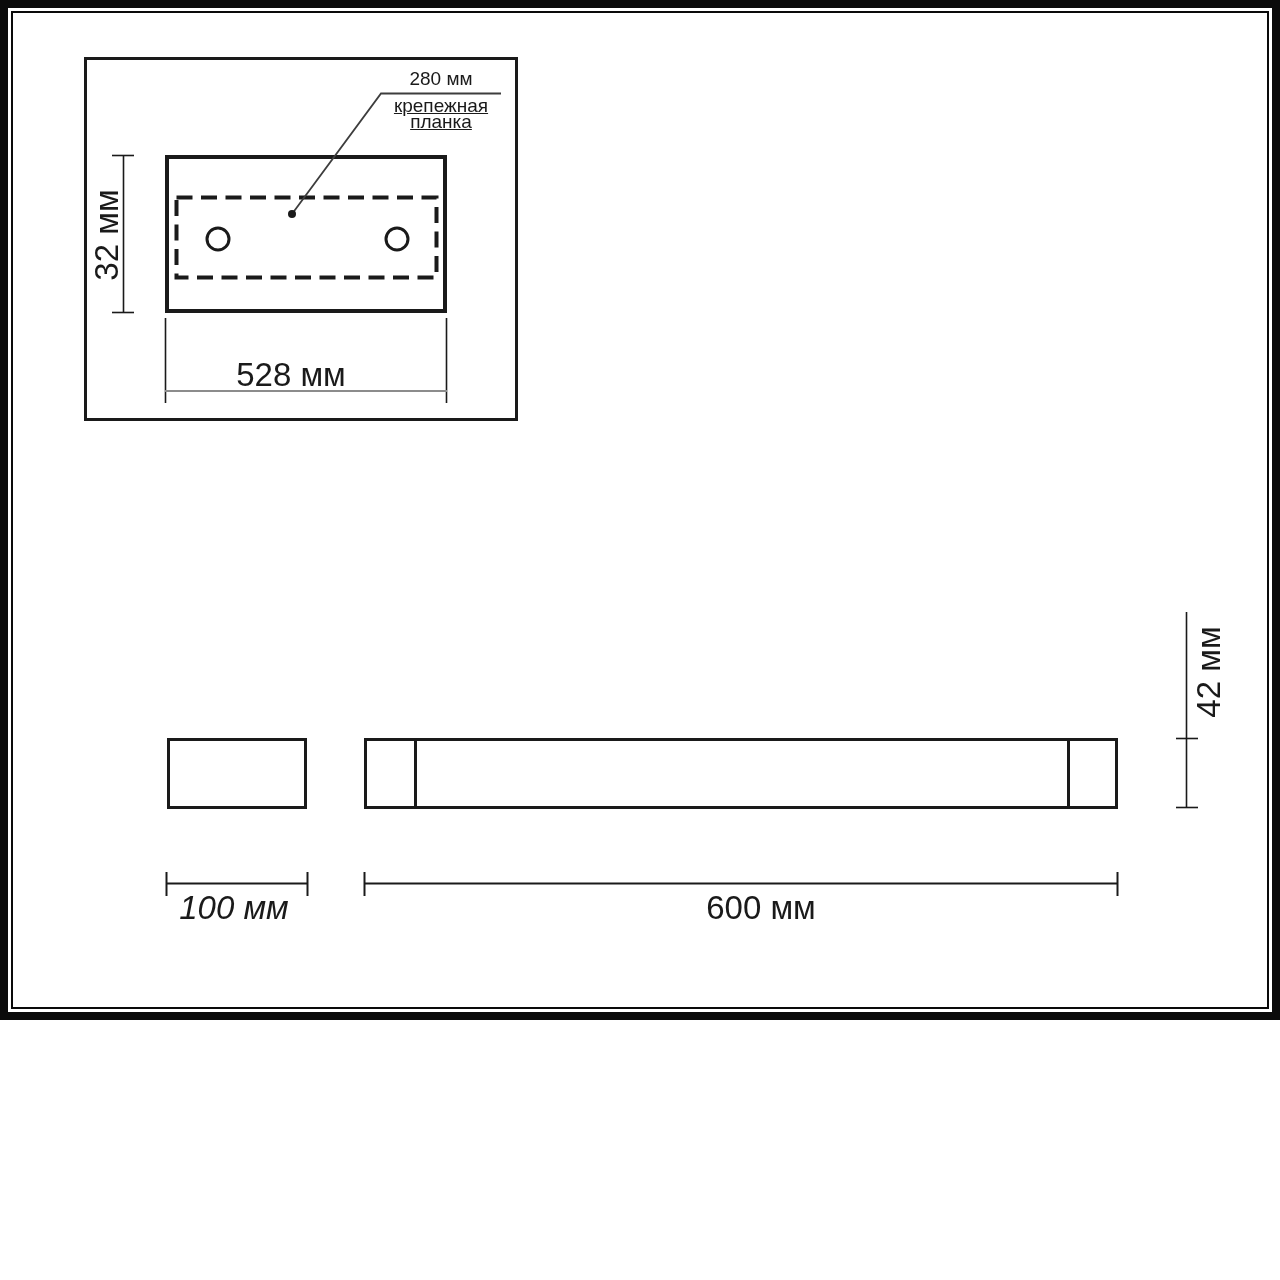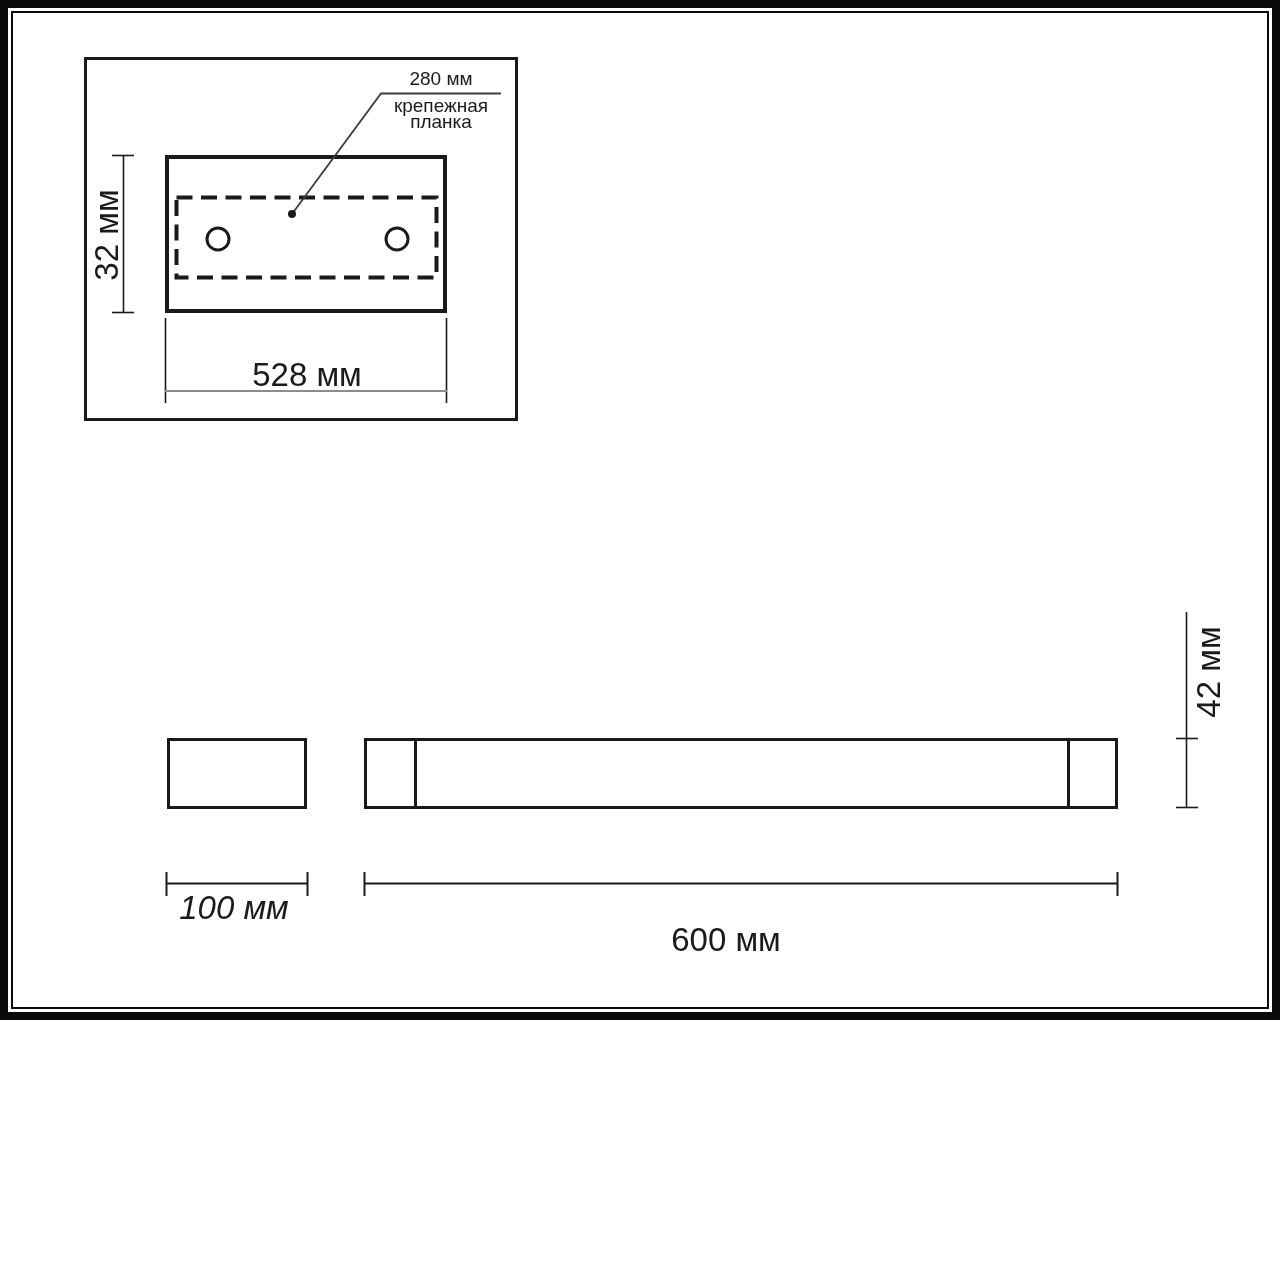--- a/index.html
+++ b/index.html
@@ -41,42 +41,42 @@
     left: 441px; top: 68px;
     transform: translateX(-50%);
     line-height: 22px;
   }
   .label-bracket {
     left: 441px; top: 98px;
     transform: translateX(-50%);
     line-height: 15.5px;
     text-align: center;
     white-space: pre-line;
+    text-decoration: underline;
   }
   .label-32 {
     left: 106px; top: 235px;
     transform: translate(-50%,-50%) rotate(-90deg);
   }
   .label-528 {
-    left: 307px; top: 358px;
+    left: 291px; top: 358px;
     transform: translateX(-50%);
   }
   .label-42 {
     left: 1208px; top: 672px;
     transform: translate(-50%,-50%) rotate(-90deg);
   }
   .label-100 {
     left: 234px; top: 891px;
     transform: translateX(-50%);
     font-style: italic;
   }
   .label-600 {
-    left: 726px; top: 891px;
+    left: 761px; top: 891px;
     transform: translateX(-50%);
-    margin-top: 32px;
   }
 </style>
 </head>
 <body>
 
 <div class="stage">
 
   <div class="frame-outer"></div>
   <div class="frame-inner"></div>
 

